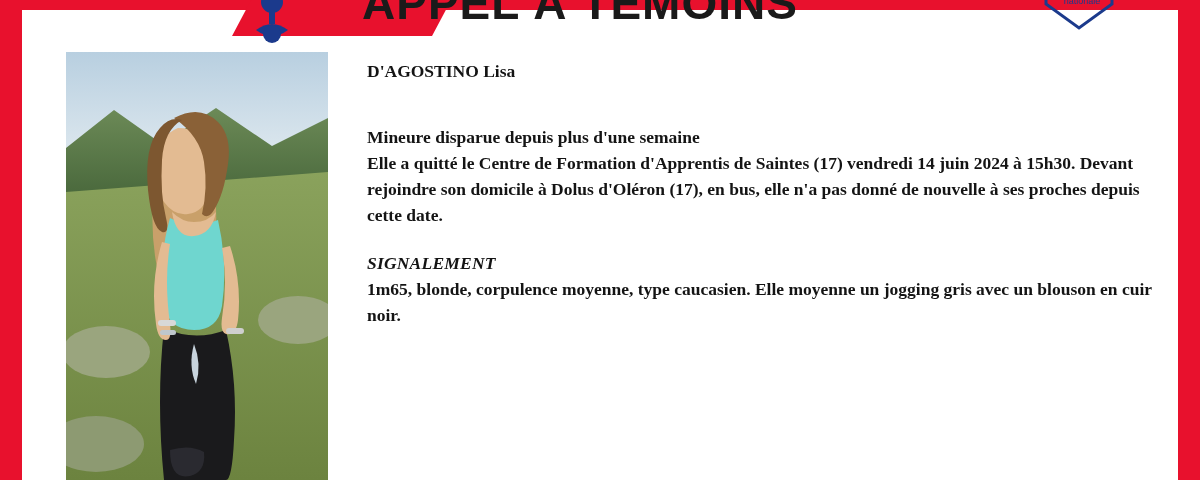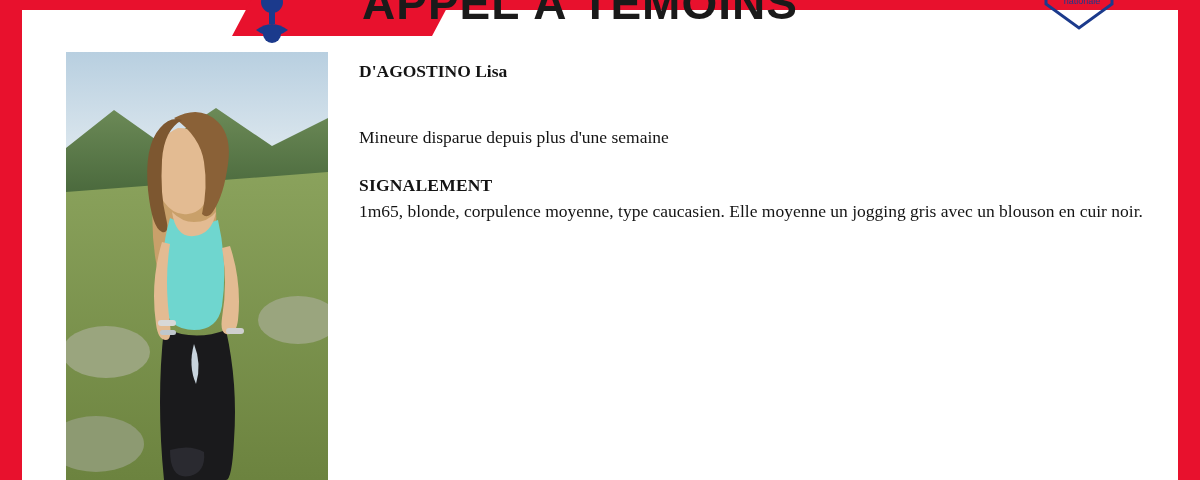--- a/index.html
+++ b/index.html
@@ -120,37 +120,38 @@
     width: 262px;
     height: 428px;
     overflow: hidden;
     background: #7a8c62;
   }
   .photo svg { display: block; }
 
   
   .content {
     position: absolute;
-    left: 359px;
+    left: 367px;
     top: 58px;
     width: 806px;
     font-size: 17.5px;
     line-height: 26px;
     color: #141414;
     font-weight: bold;
   }
   .content .block { margin-bottom: 0; }
   .identity-line { white-space: nowrap; }
   .gap-lg { height: 40px; }
   .gap-sm { height: 22px; }
   .section-head {
     font-weight: bold;
     letter-spacing: 0.2px;
-  }
-  .para { font-weight: normal; }
+    font-style: italic;
+  }
+  .para { font-weight: bold; }
 </style>
 </head>
 <body>
 
 <div class="poster">
 
   <div class="frame-top"></div>
   <div class="frame-left"></div>
   <div class="frame-right"></div>
   <div class="frame-inner-line"></div>
@@ -223,20 +224,21 @@
   <div class="content">
 
     <div class="block">
       <div class="identity-line">D'AGOSTINO Lisa</div>
     </div>
 
     <div class="gap-lg"></div>
 
     <div class="block">
       <div class="para">Mineure disparue depuis plus d'une semaine</div>
+      <div class="para">Elle a quitté le Centre de Formation d'Apprentis de Saintes (17) vendredi 14 juin 2024 à 15h30. Devant rejoindre son domicile à Dolus d'Oléron (17), en bus, elle n'a pas donné de nouvelle à ses proches depuis cette date.</div>
     </div>
 
     <div class="gap-sm"></div>
 
     <div class="block">
       <div class="section-head">SIGNALEMENT</div>
       <div class="para">1m65, blonde, corpulence moyenne, type caucasien. Elle moyenne un jogging gris avec un blouson en cuir noir.</div>
     </div>
 
     <div class="gap-sm"></div>

